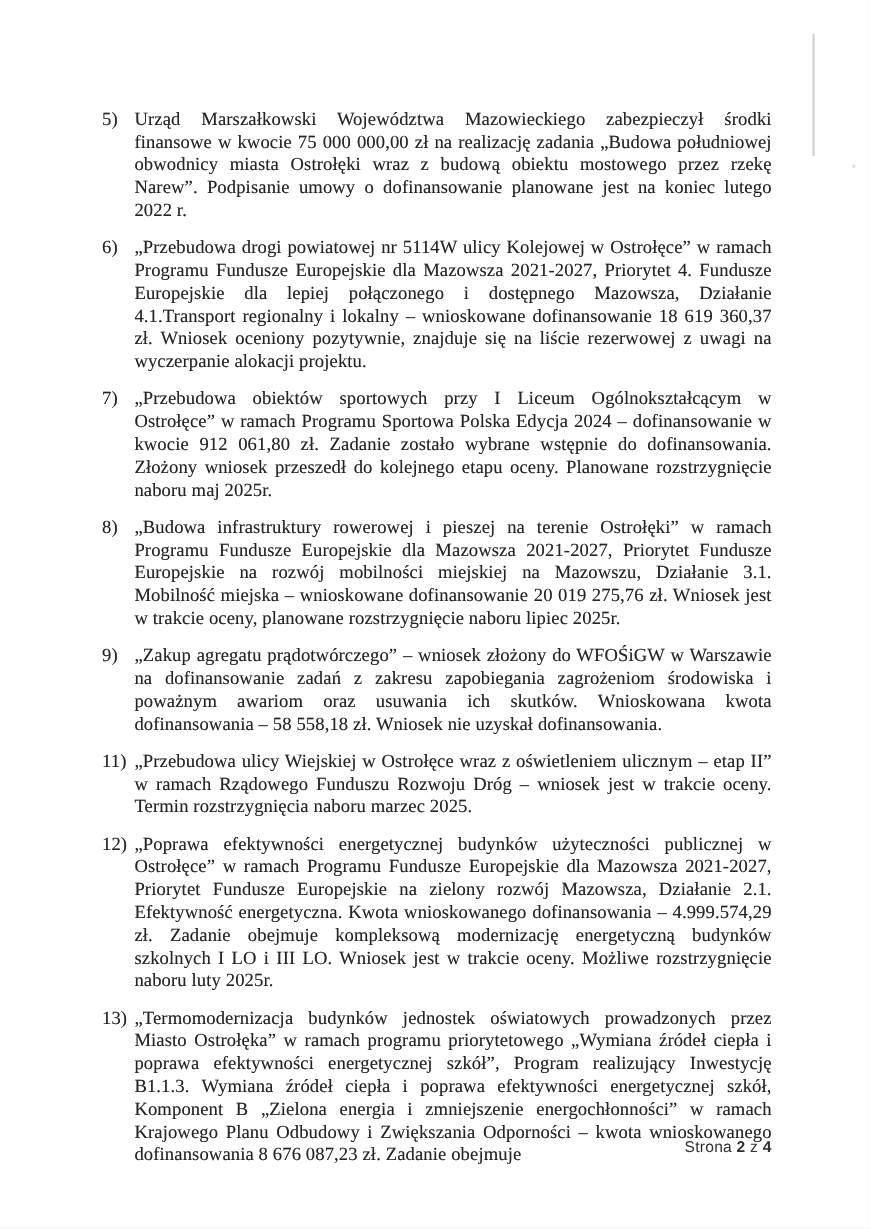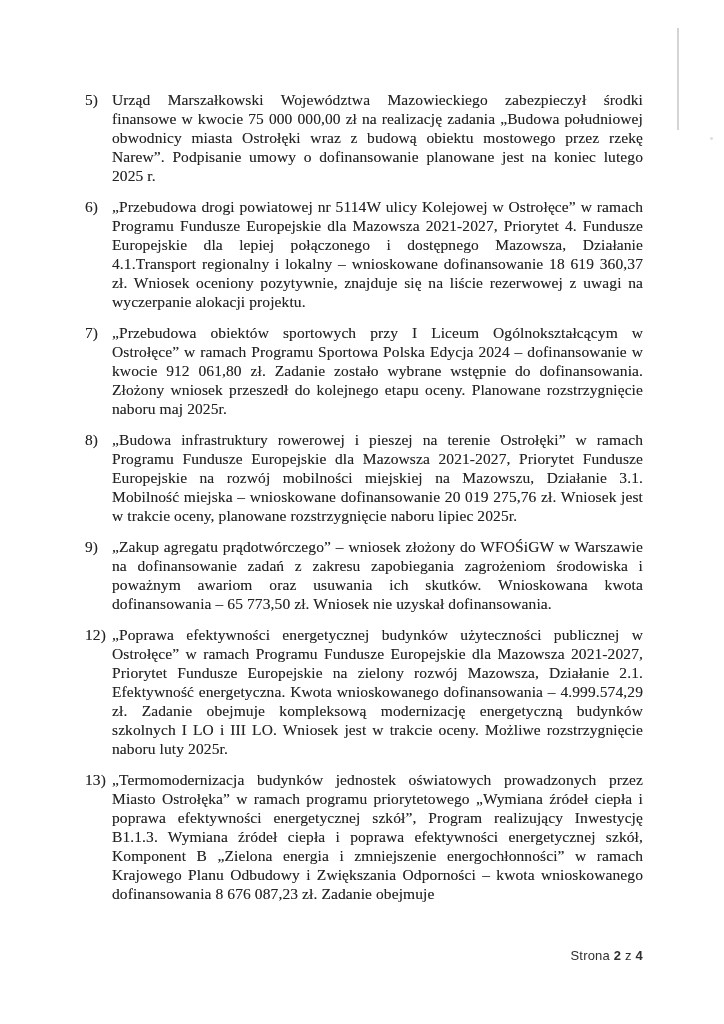--- a/index.html
+++ b/index.html
@@ -58,33 +58,36 @@
 </style>
 </head>
 <body>
 
 <div class="page">
   <div class="scan-line"></div>
   <div class="scan-speck"></div>
 
   <div class="content">
     <div class="item">
-      <span class="num">5)</span><span>Urząd Marszałkowski Województwa Mazowieckiego zabezpieczył środki finansowe w kwocie 75 000 000,00 zł na realizację zadania „Budowa południowej obwodnicy miasta Ostrołęki wraz z budową obiektu mostowego przez rzekę Narew”. Podpisanie umowy o dofinansowanie planowane jest na koniec lutego 2025 r.</span>
+      <span class="num">5)</span><span>Urząd Marszałkowski Województwa Mazowieckiego zabezpieczył środki finansowe w kwocie 75 000 000,00 zł na realizację zadania „Budowa południowej obwodnicy miasta Ostrołęki wraz z budową obiektu mostowego przez rzekę Narew”. Podpisanie umowy o dofinansowanie planowane jest na koniec lutego 2022 r.</span>
     </div>
     <div class="item">
       <span class="num">6)</span><span>„Przebudowa drogi powiatowej nr 5114W ulicy Kolejowej w Ostrołęce” w ramach Programu Fundusze Europejskie dla Mazowsza 2021-2027, Priorytet 4. Fundusze Europejskie dla lepiej połączonego i dostępnego Mazowsza, Działanie 4.1.Transport regionalny i lokalny – wnioskowane dofinansowanie 18 619 360,37 zł. Wniosek oceniony pozytywnie, znajduje się na liście rezerwowej z uwagi na wyczerpanie alokacji projektu.</span>
     </div>
     <div class="item">
       <span class="num">7)</span><span>„Przebudowa obiektów sportowych przy I Liceum Ogólnokształcącym w Ostrołęce” w ramach Programu Sportowa Polska Edycja 2024 – dofinansowanie w kwocie 912 061,80 zł. Zadanie zostało wybrane wstępnie do dofinansowania. Złożony wniosek przeszedł do kolejnego etapu oceny. Planowane rozstrzygnięcie naboru maj 2025r.</span>
     </div>
     <div class="item">
       <span class="num">8)</span><span>„Budowa infrastruktury rowerowej i pieszej na terenie Ostrołęki” w ramach Programu Fundusze Europejskie dla Mazowsza 2021-2027, Priorytet Fundusze Europejskie na rozwój mobilności miejskiej na Mazowszu, Działanie 3.1. Mobilność miejska – wnioskowane dofinansowanie 20 019 275,76 zł. Wniosek jest w trakcie oceny, planowane rozstrzygnięcie naboru lipiec 2025r.</span>
     </div>
     <div class="item">
-      <span class="num">9)</span><span>„Zakup agregatu prądotwórczego” – wniosek złożony do WFOŚiGW w Warszawie na dofinansowanie zadań z zakresu zapobiegania zagrożeniom środowiska i poważnym awariom oraz usuwania ich skutków. Wnioskowana kwota dofinansowania – 65 773,50 zł. Wniosek nie uzyskał dofinansowania.</span>
+      <span class="num">9)</span><span>„Zakup agregatu prądotwórczego” – wniosek złożony do WFOŚiGW w Warszawie na dofinansowanie zadań z zakresu zapobiegania zagrożeniom środowiska i poważnym awariom oraz usuwania ich skutków. Wnioskowana kwota dofinansowania – 58 558,18 zł. Wniosek nie uzyskał dofinansowania.</span>
+    </div>
+    <div class="item">
+      <span class="num">11)</span><span>„Przebudowa ulicy Wiejskiej w Ostrołęce wraz z oświetleniem ulicznym – etap II” w ramach Rządowego Funduszu Rozwoju Dróg – wniosek jest w trakcie oceny. Termin rozstrzygnięcia naboru marzec 2025.</span>
     </div>
     <div class="item">
       <span class="num">12)</span><span>„Poprawa efektywności energetycznej budynków użyteczności publicznej w Ostrołęce” w ramach Programu Fundusze Europejskie dla Mazowsza 2021-2027, Priorytet Fundusze Europejskie na zielony rozwój Mazowsza, Działanie 2.1. Efektywność energetyczna. Kwota wnioskowanego dofinansowania – 4.999.574,29 zł. Zadanie obejmuje kompleksową modernizację energetyczną budynków szkolnych I LO i III LO. Wniosek jest w trakcie oceny. Możliwe rozstrzygnięcie naboru luty 2025r.</span>
     </div>
     <div class="item">
       <span class="num">13)</span><span>„Termomodernizacja budynków jednostek oświatowych prowadzonych przez Miasto Ostrołęka” w ramach programu priorytetowego „Wymiana źródeł ciepła i poprawa efektywności energetycznej szkół”, Program realizujący Inwestycję B1.1.3. Wymiana źródeł ciepła i poprawa efektywności energetycznej szkół, Komponent B „Zielona energia i zmniejszenie energochłonności” w ramach Krajowego Planu Odbudowy i Zwiększania Odporności – kwota wnioskowanego dofinansowania 8 676 087,23 zł. Zadanie obejmuje</span>
     </div>
   </div>
 
   <div class="footer">

